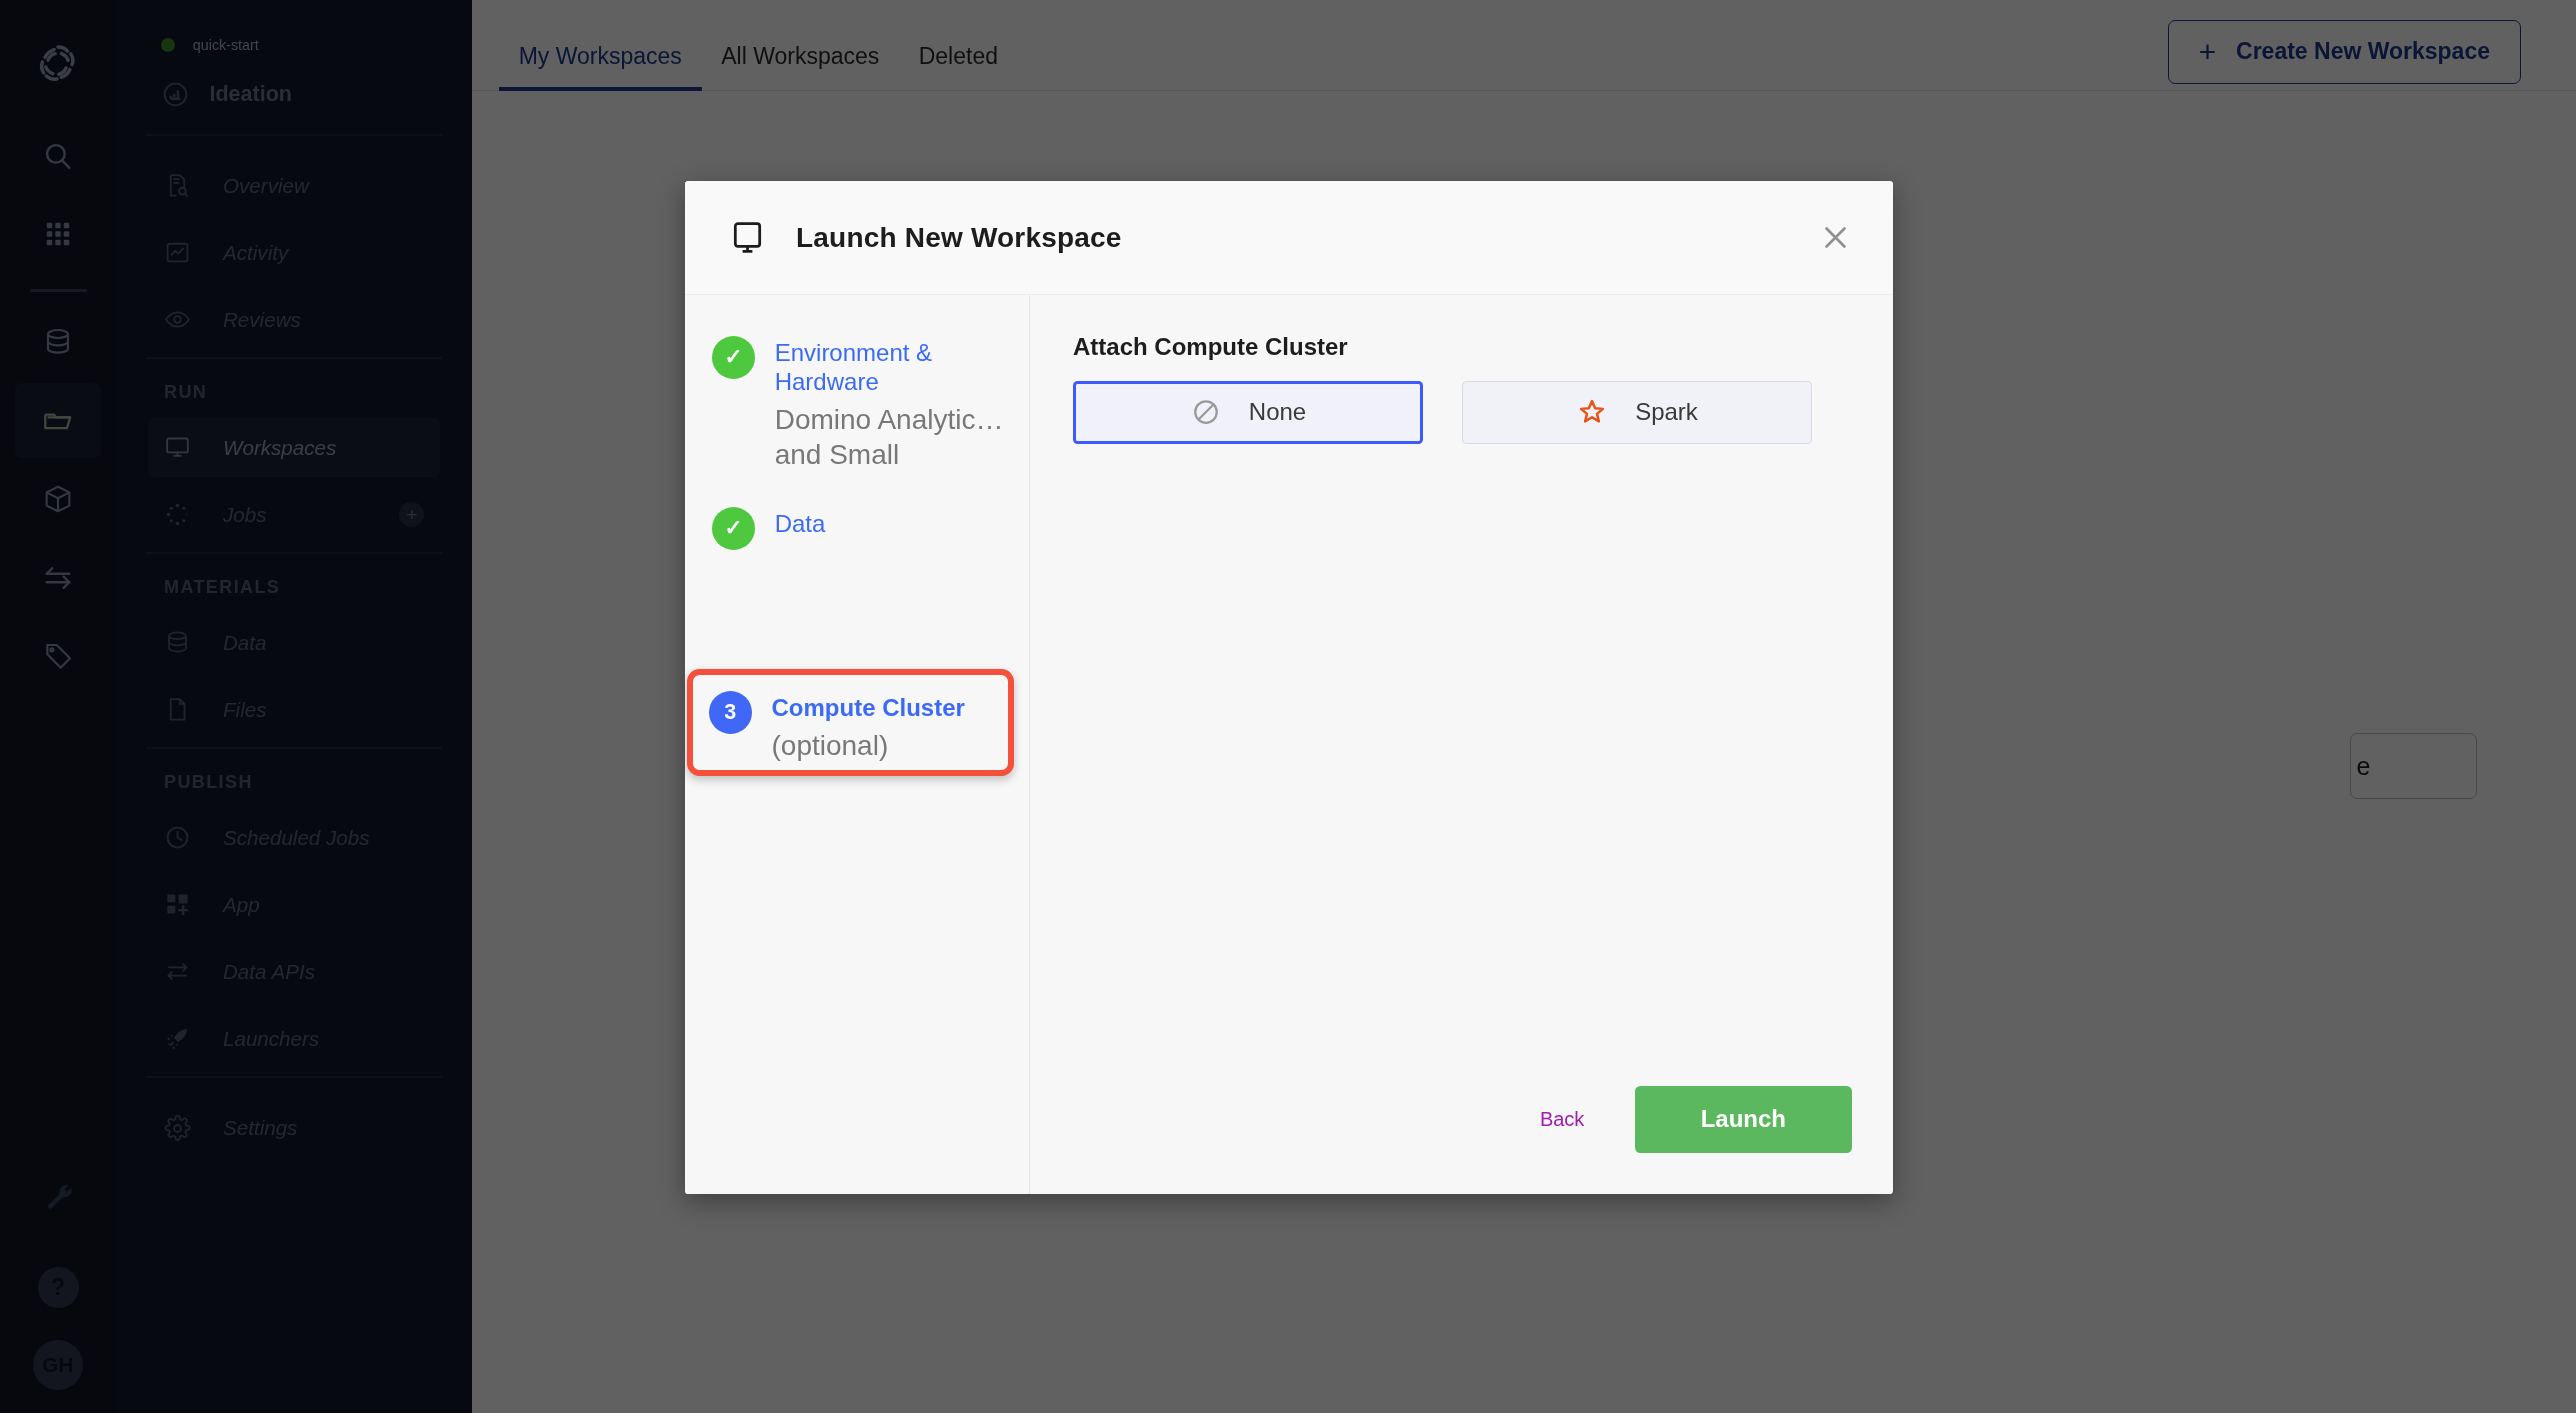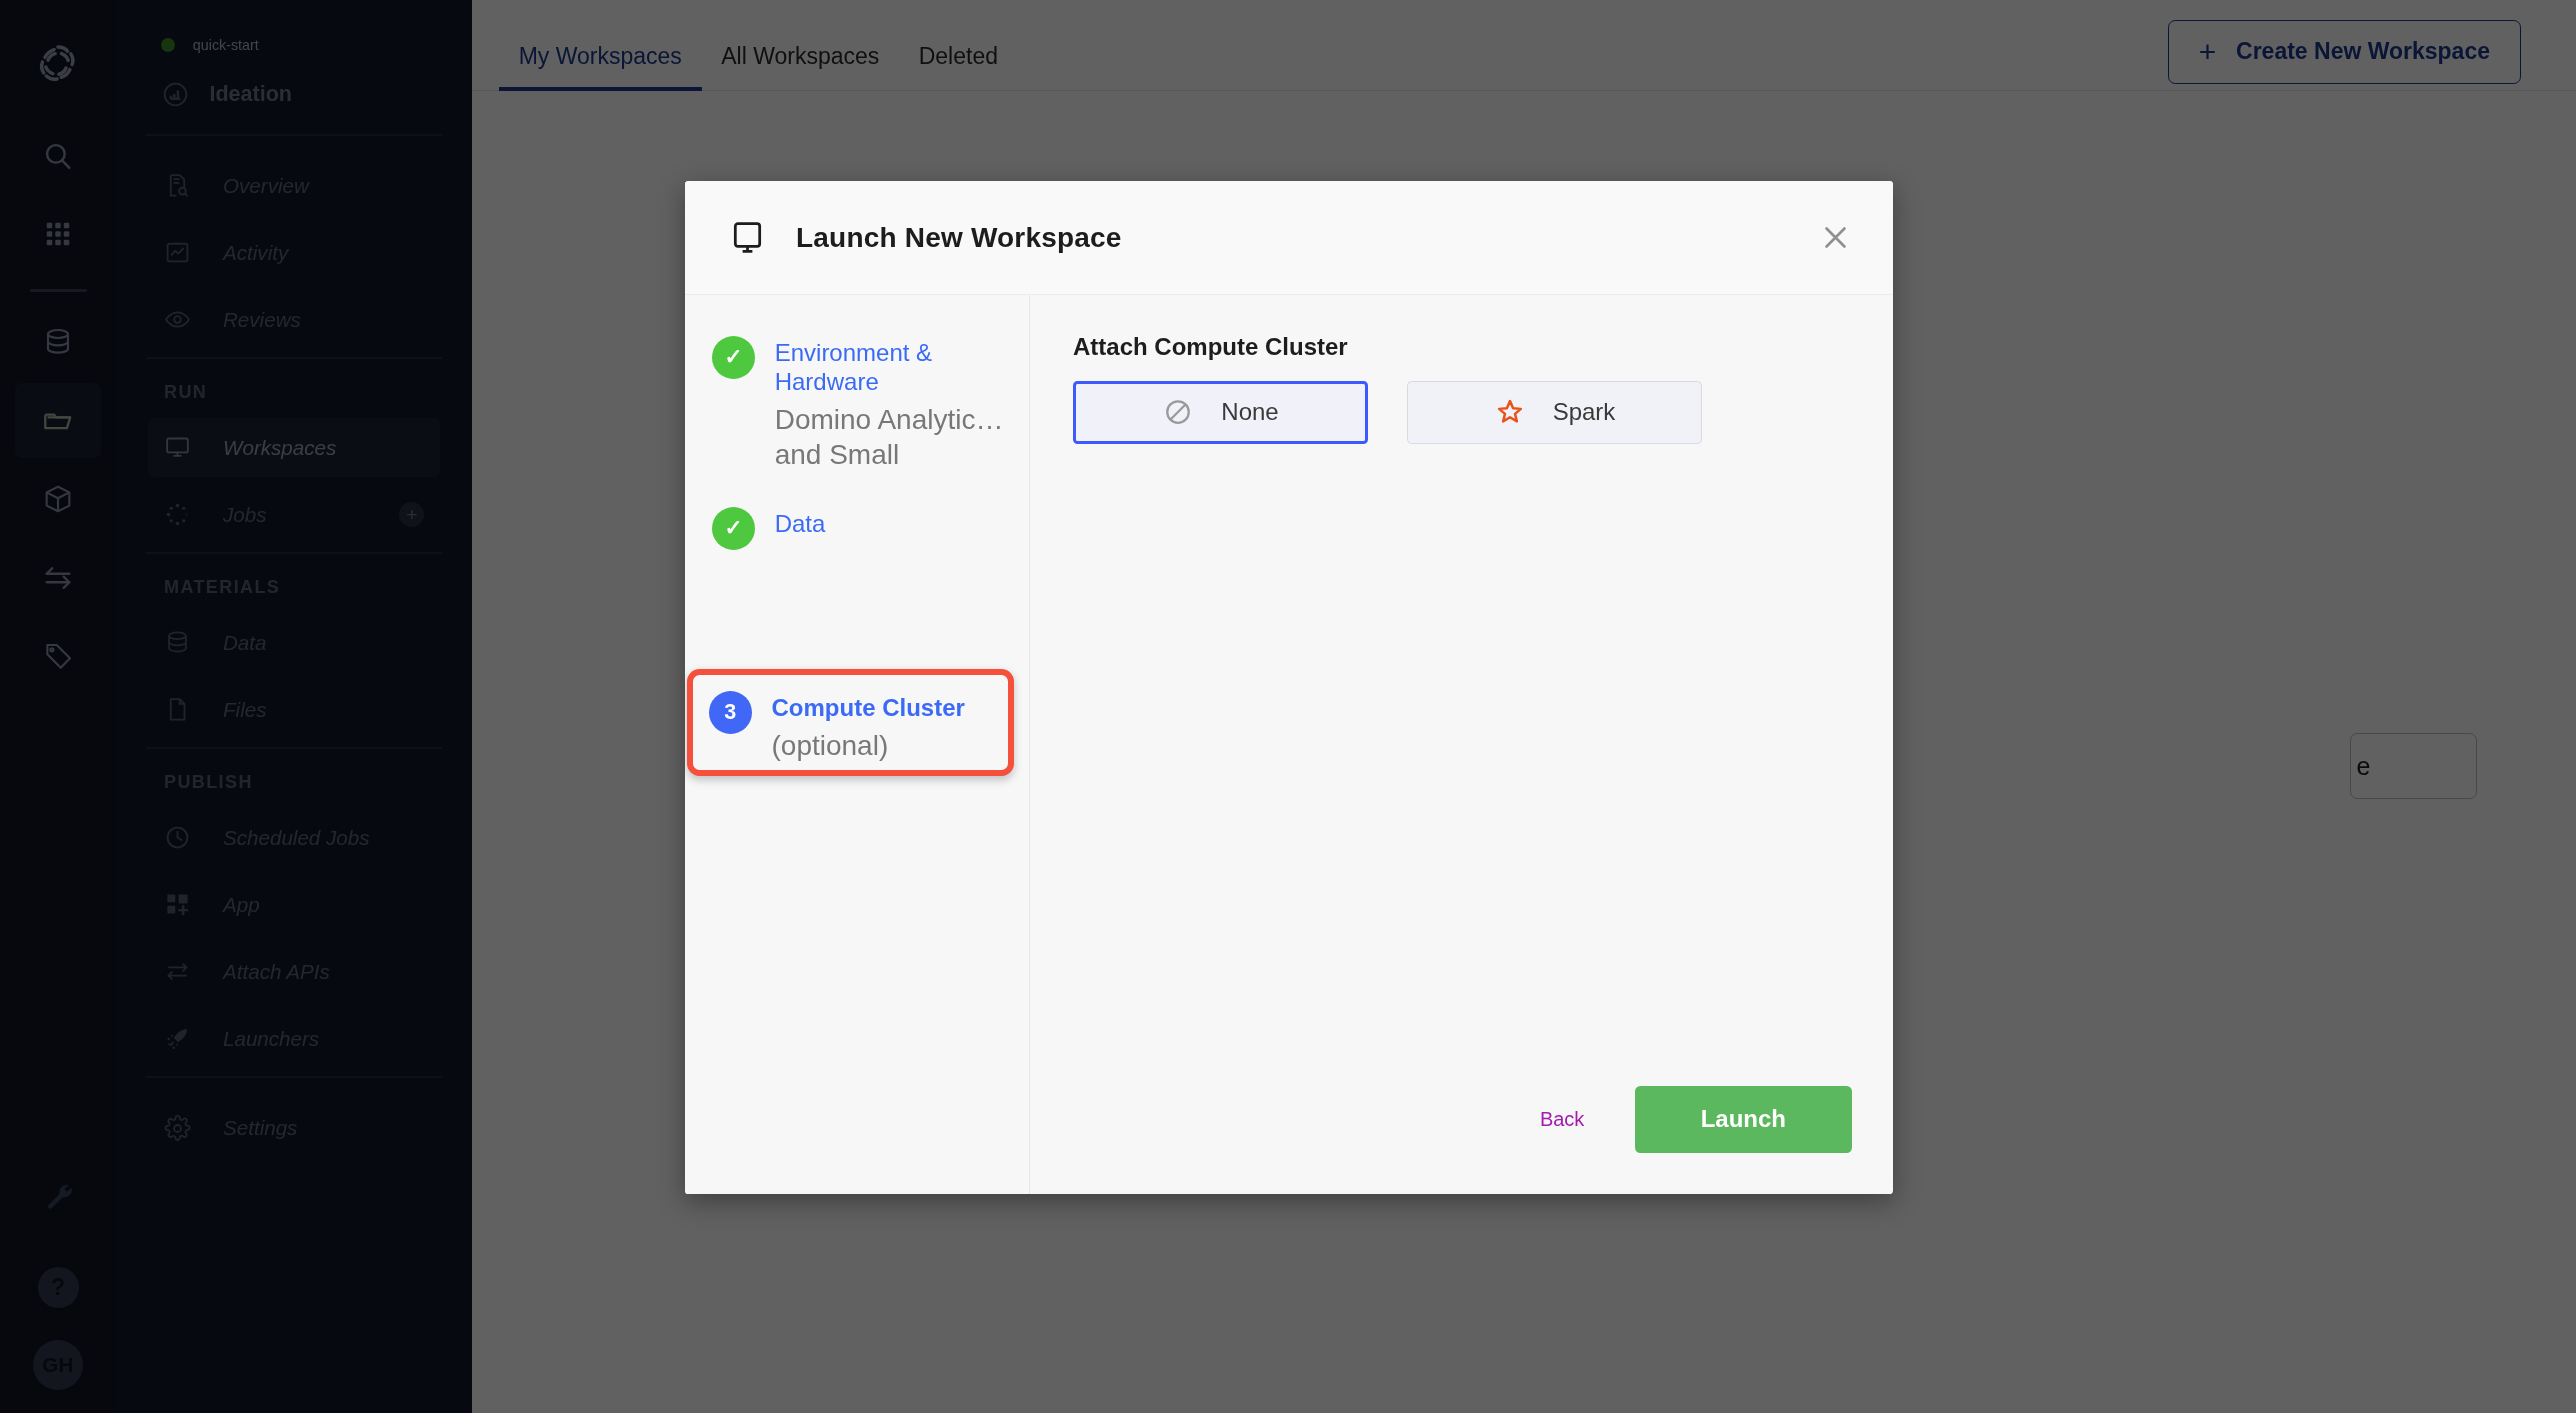--- a/index.html
+++ b/index.html
@@ -140,21 +140,21 @@
     position: absolute; left: 1.8px; top: 374px; width: 327px; height: 107px;
     border: 6.3px solid #f4503c; border-radius: 12.5px; background: #f7f7f7;
     box-shadow: 0 3.6px 9px rgba(0,0,0,.22);
   }
   .step-highlight .step { padding: 14.3px 16px 14.3px 16px; }
 
   .pane { flex: 1 1 auto; padding: 38px 41px 0 43px; display: flex; flex-direction: column; }
   .pane-title { font-size: 24px; font-weight: bold; color: #1d1d1d; margin-bottom: 19.7px; }
   .cluster-row { display: flex; gap: 39px; }
   .cluster-opt {
-    width: 295px; height: 63px; border-radius: 4.5px; background: #f1f2f7;
+    width: 350px; height: 63px; border-radius: 4.5px; background: #f1f2f7;
     display: flex; align-items: center; justify-content: center; gap: 27px;
     font-size: 24px; color: #3a3a3a; border: 1.8px solid #d9dadf;
   }
   .cluster-opt.sel { border: 3.6px solid #3d5afe; background: #f1f2f9; }
   .opt-ico { width: 32px; height: 32px; display: flex; align-items: center; justify-content: center; }
 
   .pane-footer { margin-top: auto; display: flex; align-items: center; justify-content: flex-end;
     gap: 36px; padding-bottom: 41px; }
   .back-btn { font-size: 20px; font-weight: normal; color: #a21caf; padding: 9px 14.3px; }
   .launch-btn {
@@ -372,21 +372,21 @@
           </div>
           <div class="nav-item">
             <span class="nav-ico">
               <svg width="27" height="27" viewBox="0 0 24 24" fill="none" stroke="currentColor" stroke-width="1.6" stroke-linecap="round" stroke-linejoin="round">
                 <path d="M20 8.4H4.5"></path>
                 <path d="M17 5.4l3 3-3 3"></path>
                 <path d="M4 15.6h15.5"></path>
                 <path d="M7 12.6l-3 3 3 3"></path>
               </svg>
             </span>
-            <span>Attach APIs</span>
+            <span>Data APIs</span>
           </div>
           <div class="nav-item">
             <span class="nav-ico">
               <svg width="27" height="27" viewBox="0 0 24 24" fill="currentColor">
                 <path d="M20.5 3.5c-4 .3-7 2-9.4 4.9l-2.4 3 3.9 3.9 3-2.4c2.9-2.4 4.6-5.4 4.9-9.4z"></path>
                 <path d="M9 15.4 8.1 14.5 5 17.6l1.4 1.4z"></path>
                 <circle cx="4.2" cy="12.4" r="1.1"></circle>
                 <circle cx="7.2" cy="9.6" r=".9"></circle>
                 <circle cx="4.6" cy="17.2" r=".9"></circle>
                 <circle cx="8.6" cy="20.2" r="1.1"></circle>

